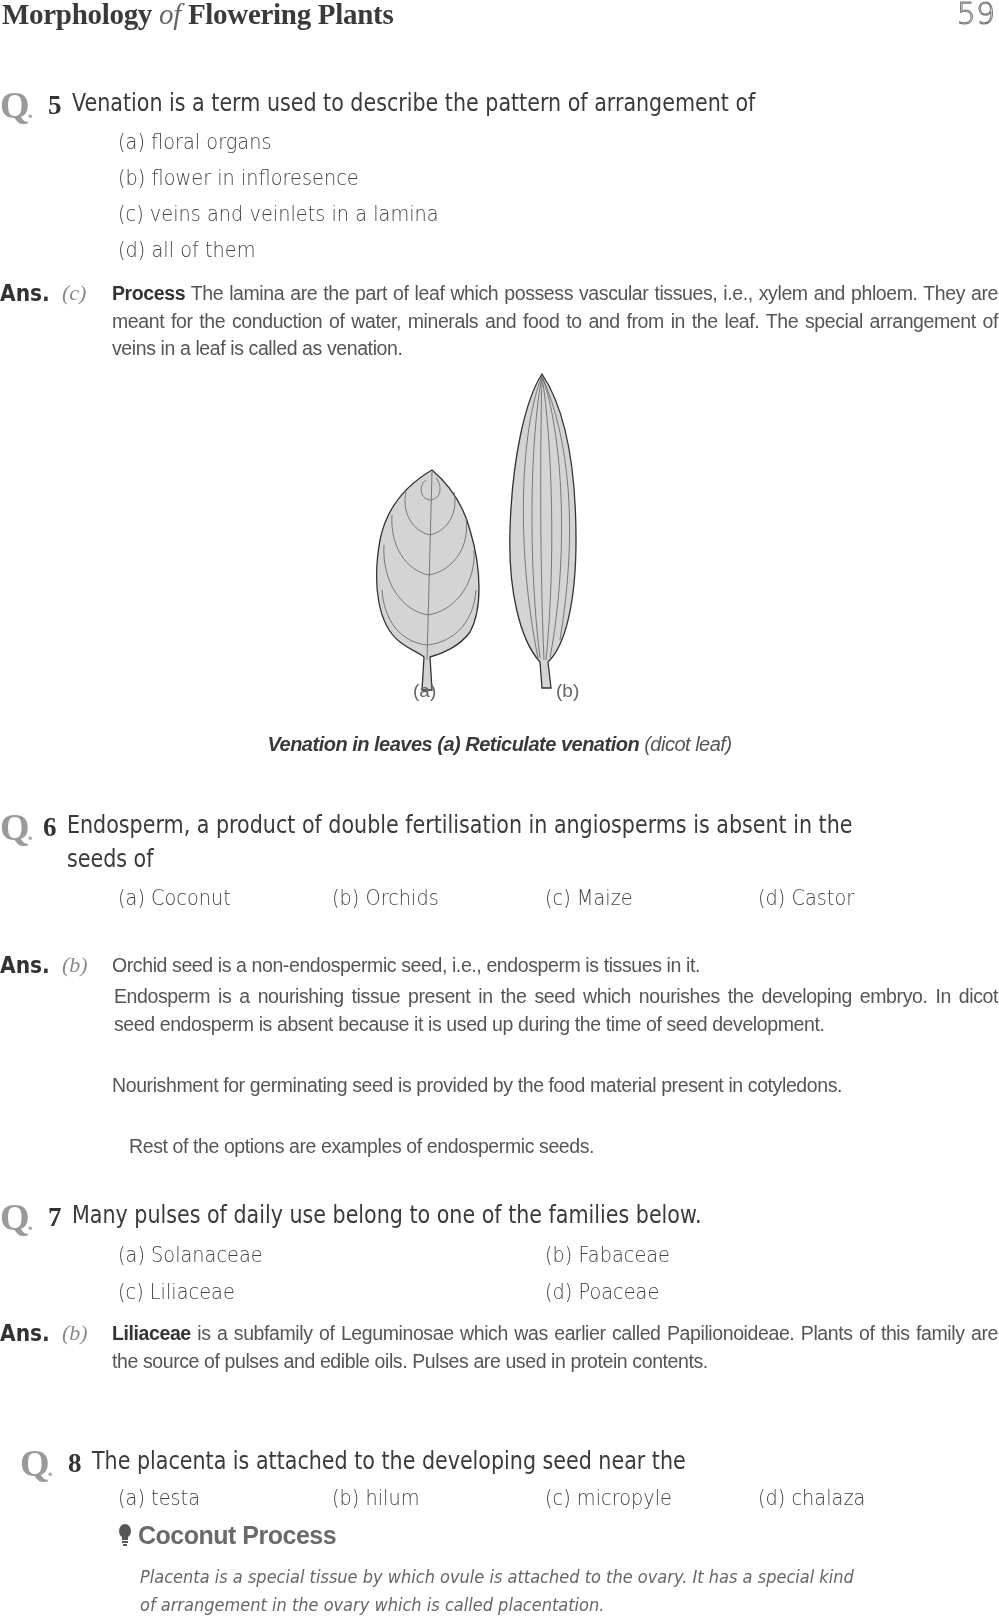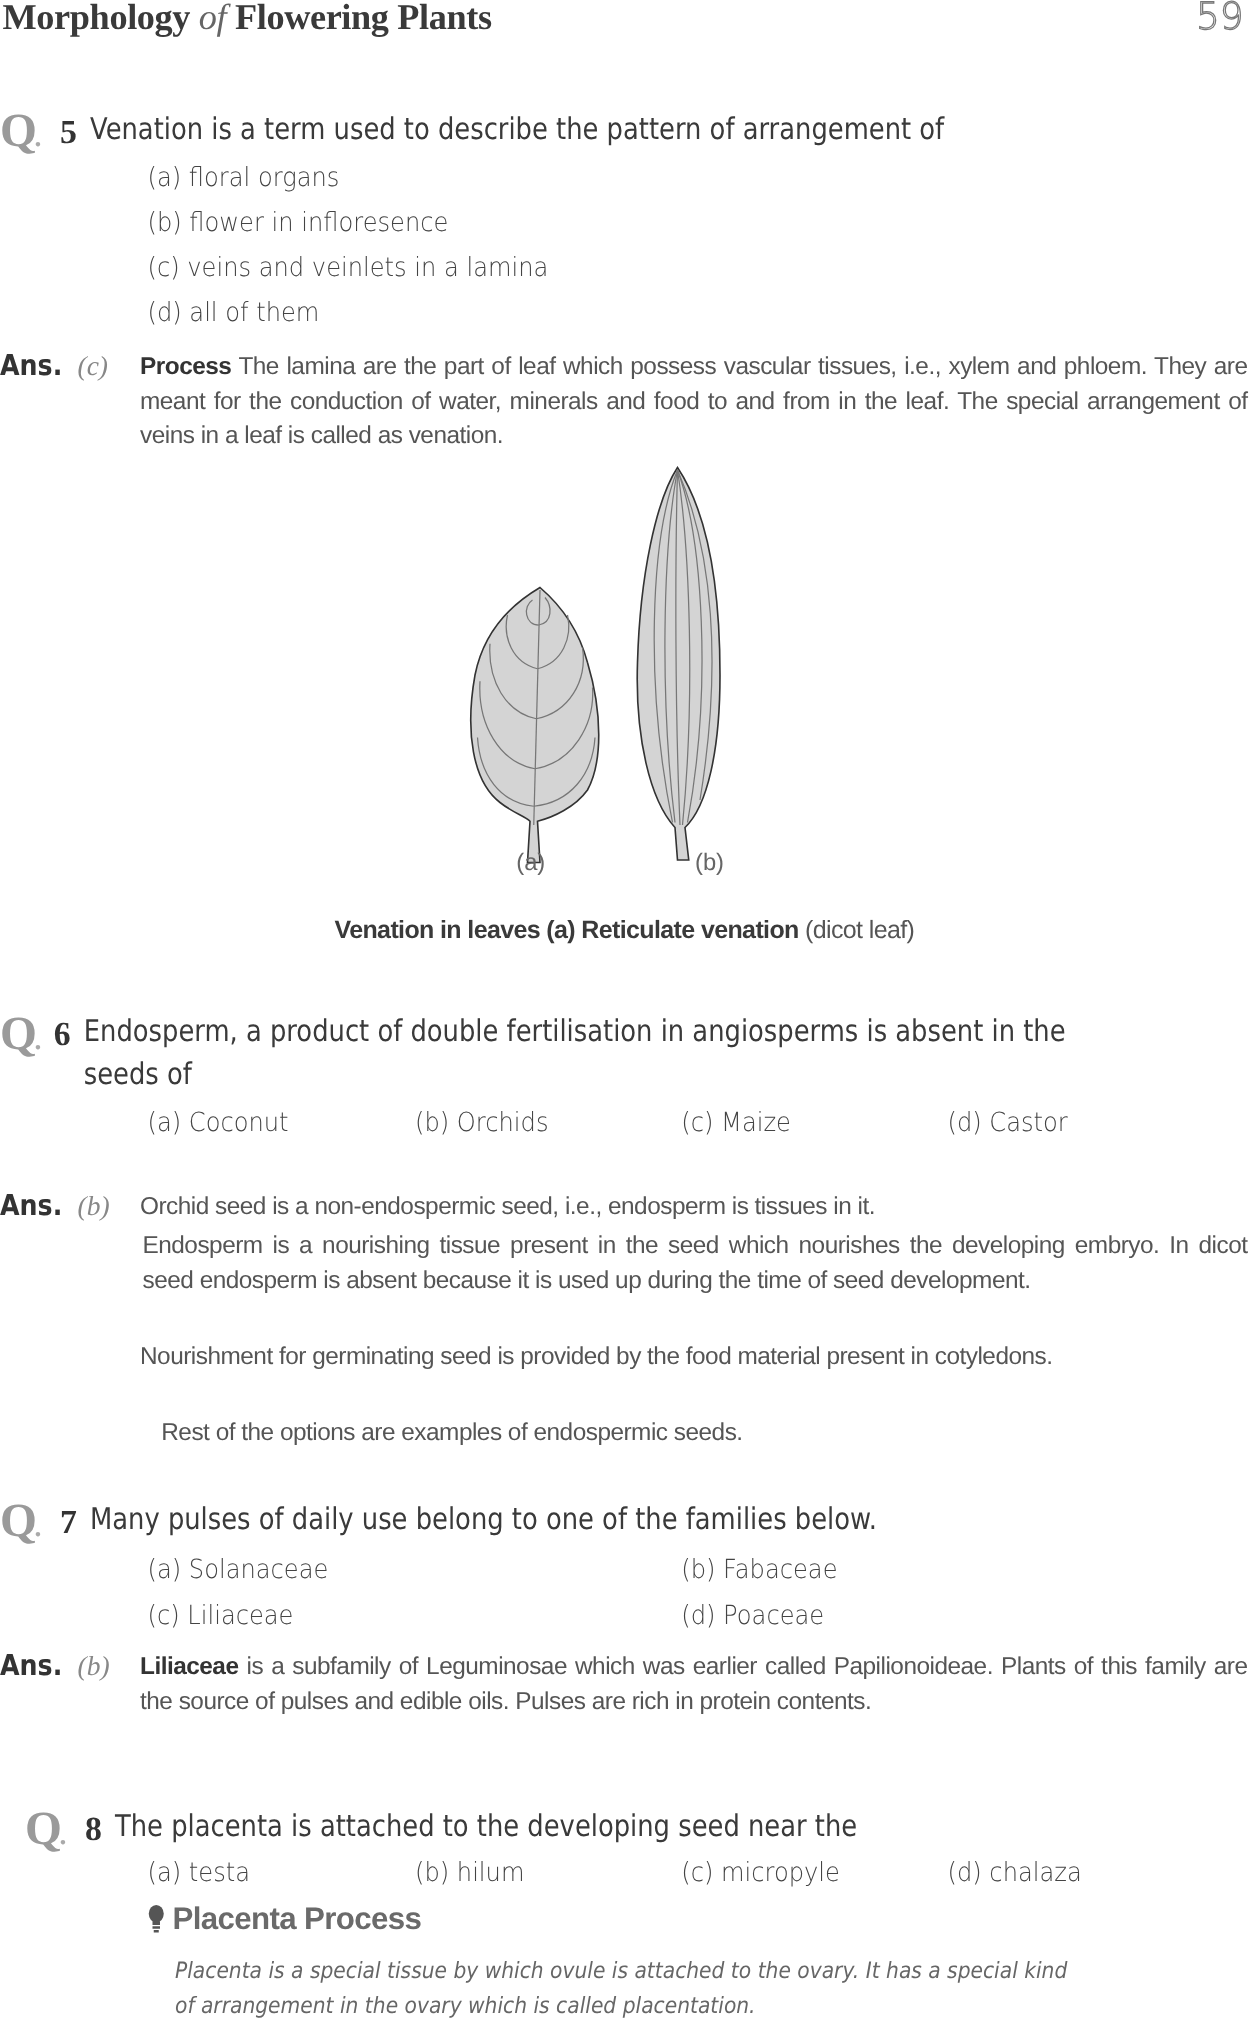--- a/index.html
+++ b/index.html
@@ -21,21 +21,21 @@
     .opt { position: absolute; font-family: "DejaVu Sans", sans-serif; font-size: 21px; color: #444; transform: scaleX(0.92); transform-origin: left top; white-space: nowrap; font-weight: 300; }
 
     .ans-label { position: absolute; left: 0; font-family: "DejaVu Sans", sans-serif; font-weight: bold; font-size: 23px; color: #333; transform: scaleX(0.88); transform-origin: left top; }
     .ans-key { position: absolute; left: 62px; font-family: "Liberation Serif", serif; font-style: italic; font-size: 22px; color: #888; }
     .ans-body { position: absolute; left: 112px; width: 886px; font-family: "Liberation Sans", sans-serif; font-size: 19.5px; color: #555; line-height: 27.5px; text-align: justify; letter-spacing: -0.4px; }
     .ans-body b { color: #333; font-weight: bold; }
     .ans-body .i { }
 
     .figure { position: absolute; left: 370px; top: 370px; width: 260px; height: 340px; }
     .fig-label { position: absolute; font-family: "Liberation Sans", sans-serif; font-size: 19px; color: #666; }
-    .caption { position: absolute; left: 0; width: 999px; top: 733px; text-align: center; font-family: "Liberation Sans", sans-serif; font-size: 20px; color: #333; letter-spacing: -0.5px; }
+    .caption { position: absolute; left: 0; width: 999px; top: 733px; text-align: center; font-family: "Liberation Sans", sans-serif; font-size: 20px; color: #333; letter-spacing: -0.5px; font-style: italic; }
     .caption b { font-weight: bold; color: #3a3a3a; }
     .caption .plain { color: #555; font-weight: normal; }
 
     .thinking-title { position: absolute; left: 118px; top: 1521px; font-family: "Liberation Sans", sans-serif; font-size: 25px; font-weight: bold; color: #6a6a6a; display: flex; align-items: center; gap: 6px; letter-spacing: -0.5px; }
     .bulb { width: 14px; height: 24px; position: relative; }
     .thinking-body { position: absolute; left: 140px; top: 1563px; width: 800px; font-family: "DejaVu Sans", sans-serif; font-style: italic; font-size: 18px; color: #666; line-height: 28px; transform: scaleX(0.9); transform-origin: left top; font-weight: 200; }
   </style>
 </head>
 <body>
 
@@ -128,21 +128,21 @@
   <span class="q-text">Many pulses of daily use belong to one of the families below.</span>
 </div>
 <div class="opt" style="left:118px; top:1243px;">(a) Solanaceae</div>
 <div class="opt" style="left:545px; top:1243px;">(b) Fabaceae</div>
 <div class="opt" style="left:118px; top:1280px;">(c) Liliaceae</div>
 <div class="opt" style="left:545px; top:1280px;">(d) Poaceae</div>
 
 <div class="ans-label" style="top:1320px;">Ans.</div>
 <div class="ans-key" style="top:1320px;">(b)</div>
 <div class="ans-body" style="top:1320px;">
-  <b>Liliaceae</b><span> is a subfamily of Leguminosae which was earlier called Papilionoideae. Plants of this family are the source of pulses and edible oils. Pulses are rich in protein contents.</span>
+  <b>Liliaceae</b><span> is a subfamily of Leguminosae which was earlier called Papilionoideae. Plants of this family are the source of pulses and edible oils. Pulses are used in protein contents.</span>
 </div>
 
 <div class="q-row" style="top:1444px; left:20px;">
   <span class="q-mark"><span>Q</span><span class="dot">.</span></span>
   <span class="q-num">8</span>
   <span class="q-text">The placenta is attached to the developing seed near the</span>
 </div>
 <div class="opt" style="left:118px; top:1486px;">(a) testa</div>
 <div class="opt" style="left:332px; top:1486px;">(b) hilum</div>
 <div class="opt" style="left:545px; top:1486px;">(c) micropyle</div>
@@ -150,15 +150,15 @@
 
 <div class="thinking-title">
   <span class="bulb">
     <svg width="14" height="24" viewBox="0 0 14 24">
       <ellipse cx="7" cy="7" rx="6" ry="7" fill="#555"></ellipse>
       <rect x="4" y="13" width="6" height="3" fill="#555"></rect>
       <rect x="4" y="17" width="6" height="2" fill="#555"></rect>
       <rect x="5" y="20" width="4" height="2" fill="#555"></rect>
     </svg>
   </span>
-  <span>Placenta Process</span>
+  <span>Coconut Process</span>
 </div>
 <div class="thinking-body">Placenta is a special tissue by which ovule is attached to the ovary. It has a special kind of arrangement in the ovary which is called placentation.</div>
 
 </body></html>

